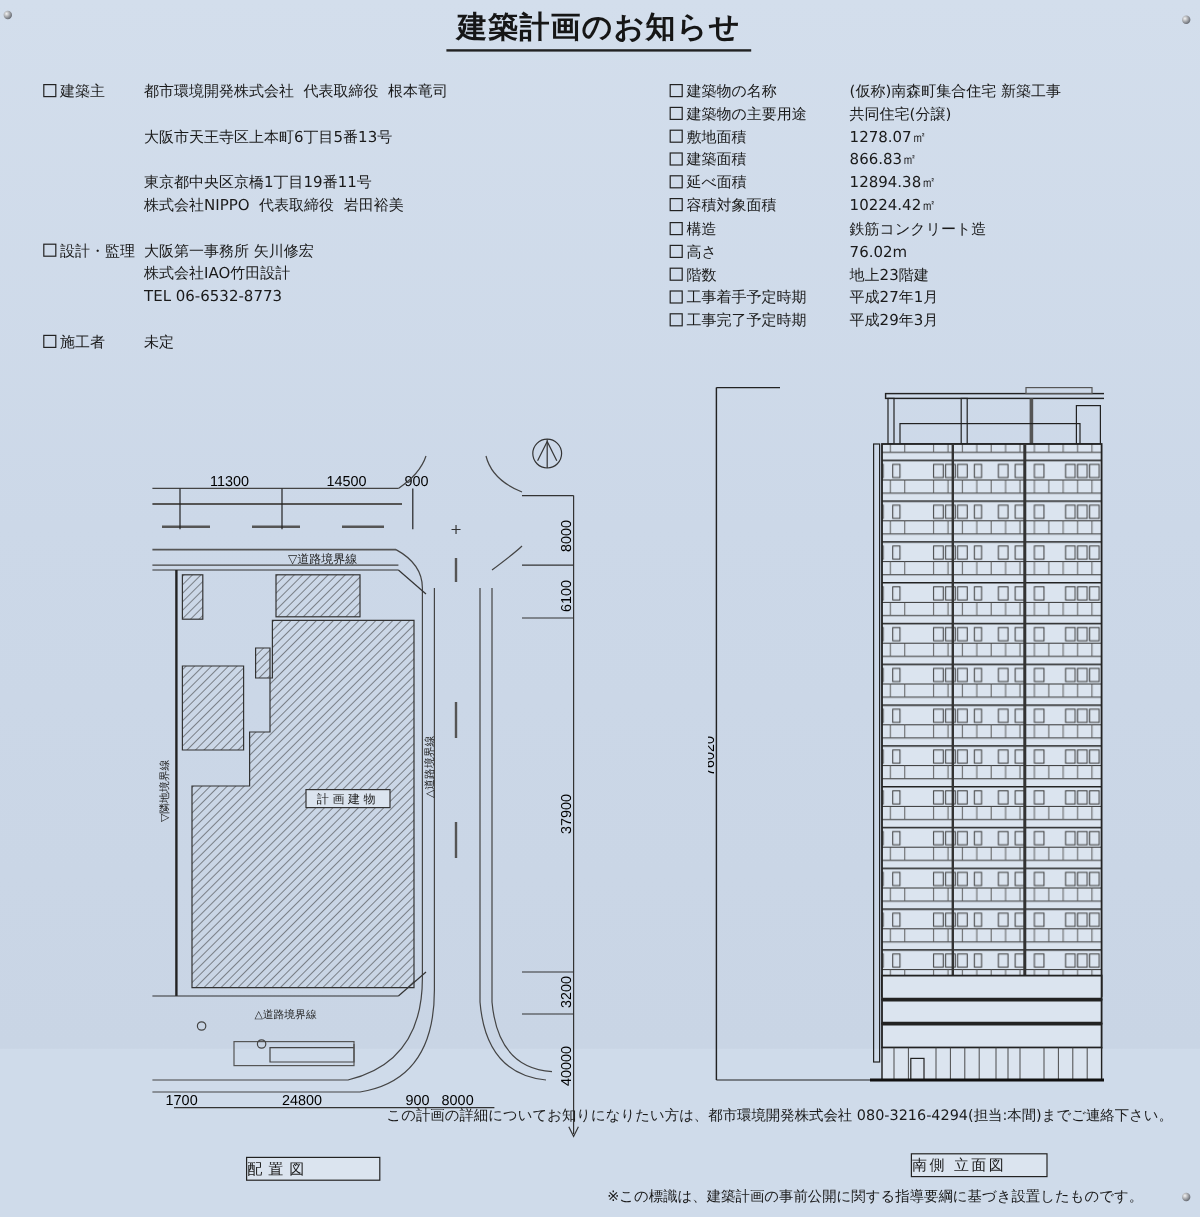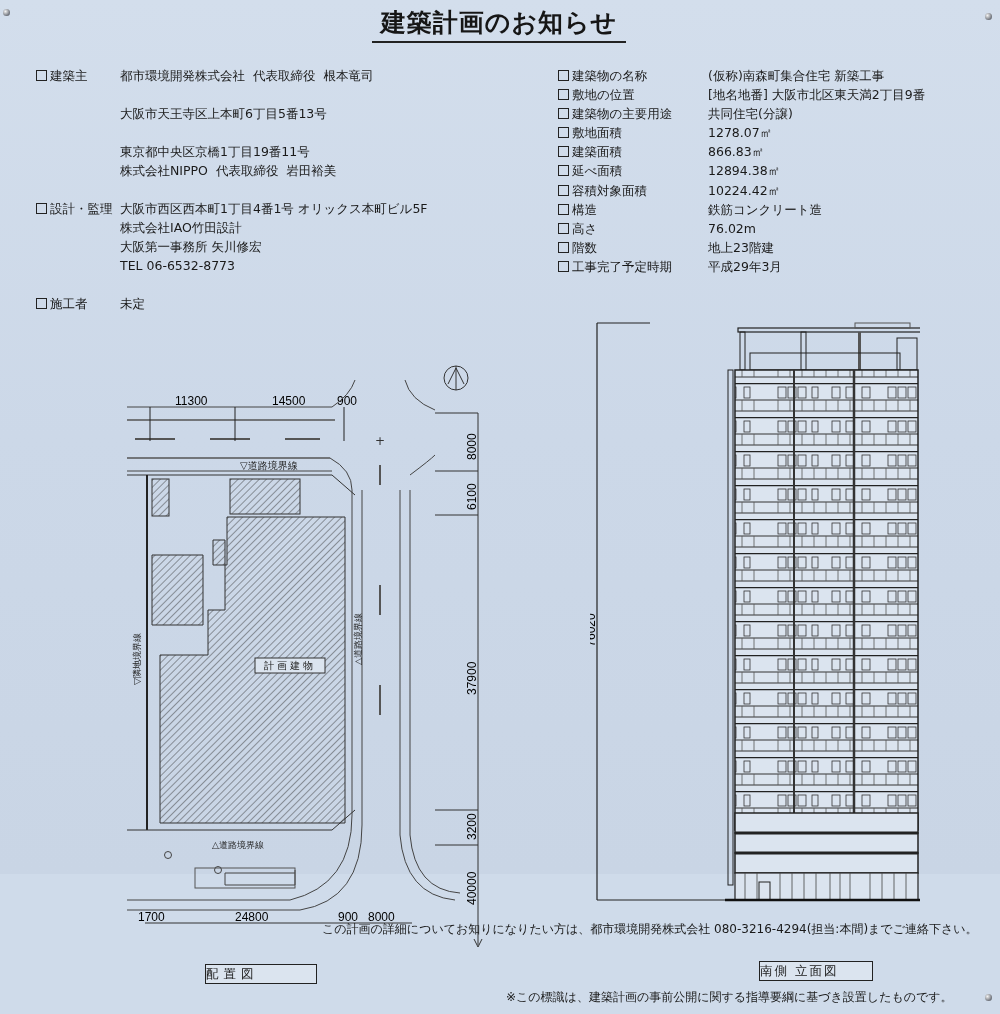--- a/index.html
+++ b/index.html
@@ -42,43 +42,38 @@
         <div>大阪市天王寺区上本町6丁目5番13号</div>
         <div class="gap"></div>
         <div>東京都中央区京橋1丁目19番11号</div>
         <div><span>株式会社NIPPO</span>&nbsp;&nbsp;<span>代表取締役</span>&nbsp;&nbsp;<span>岩田裕美</span></div>
       </div>
     </div>
     <div class="gap"></div>
     <div class="row">
       <div class="lbl"><span class="checkbox"></span><span>設計・監理</span></div>
       <div class="vals">
-        <div>大阪市西区西本町1丁目4番1号 オリックス本町ビル5F</div>
+        <div>大阪第一事務所 矢川修宏</div>
         <div>株式会社IAO竹田設計</div>
-        <div>大阪第一事務所 矢川修宏</div>
         <div>TEL 06-6532-8773</div>
       </div>
     </div>
     <div class="gap"></div>
     <div class="row">
       <div class="lbl"><span class="checkbox"></span><span>施工者</span></div>
       <div class="vals">未定</div>
     </div>
   </div>
 
   <div class="right-info">
     <div class="row">
         <div class="lbl"><span class="checkbox"></span><span>建築物の名称</span></div>
         <div class="vals">(仮称)南森町集合住宅 新築工事</div>
       </div>
     <div class="row">
-        <div class="lbl"><span class="checkbox"></span><span>敷地の位置</span></div>
-        <div class="vals">[地名地番] 大阪市北区東天満2丁目9番</div>
-      </div>
-    <div class="row">
         <div class="lbl"><span class="checkbox"></span><span>建築物の主要用途</span></div>
         <div class="vals">共同住宅(分譲)</div>
       </div>
     <div class="row">
         <div class="lbl"><span class="checkbox"></span><span>敷地面積</span></div>
         <div class="vals">1278.07㎡</div>
       </div>
     <div class="row">
         <div class="lbl"><span class="checkbox"></span><span>建築面積</span></div>
         <div class="vals">866.83㎡</div>
@@ -95,20 +90,24 @@
         <div class="lbl"><span class="checkbox"></span><span>構造</span></div>
         <div class="vals">鉄筋コンクリート造</div>
       </div>
     <div class="row">
         <div class="lbl"><span class="checkbox"></span><span>高さ</span></div>
         <div class="vals">76.02m</div>
       </div>
     <div class="row">
         <div class="lbl"><span class="checkbox"></span><span>階数</span></div>
         <div class="vals">地上23階建</div>
+      </div>
+    <div class="row">
+        <div class="lbl"><span class="checkbox"></span><span>工事着手予定時期</span></div>
+        <div class="vals">平成27年1月</div>
       </div>
     <div class="row">
         <div class="lbl"><span class="checkbox"></span><span>工事完了予定時期</span></div>
         <div class="vals">平成29年3月</div>
       </div>
   </div>
 
   <svg class="drawing" style="left:100px;top:355px;" width="400" height="600" viewBox="0 0 400 600">
     <defs>
       <pattern id="hatch" width="5" height="5" patternUnits="userSpaceOnUse" patternTransform="rotate(45)">

